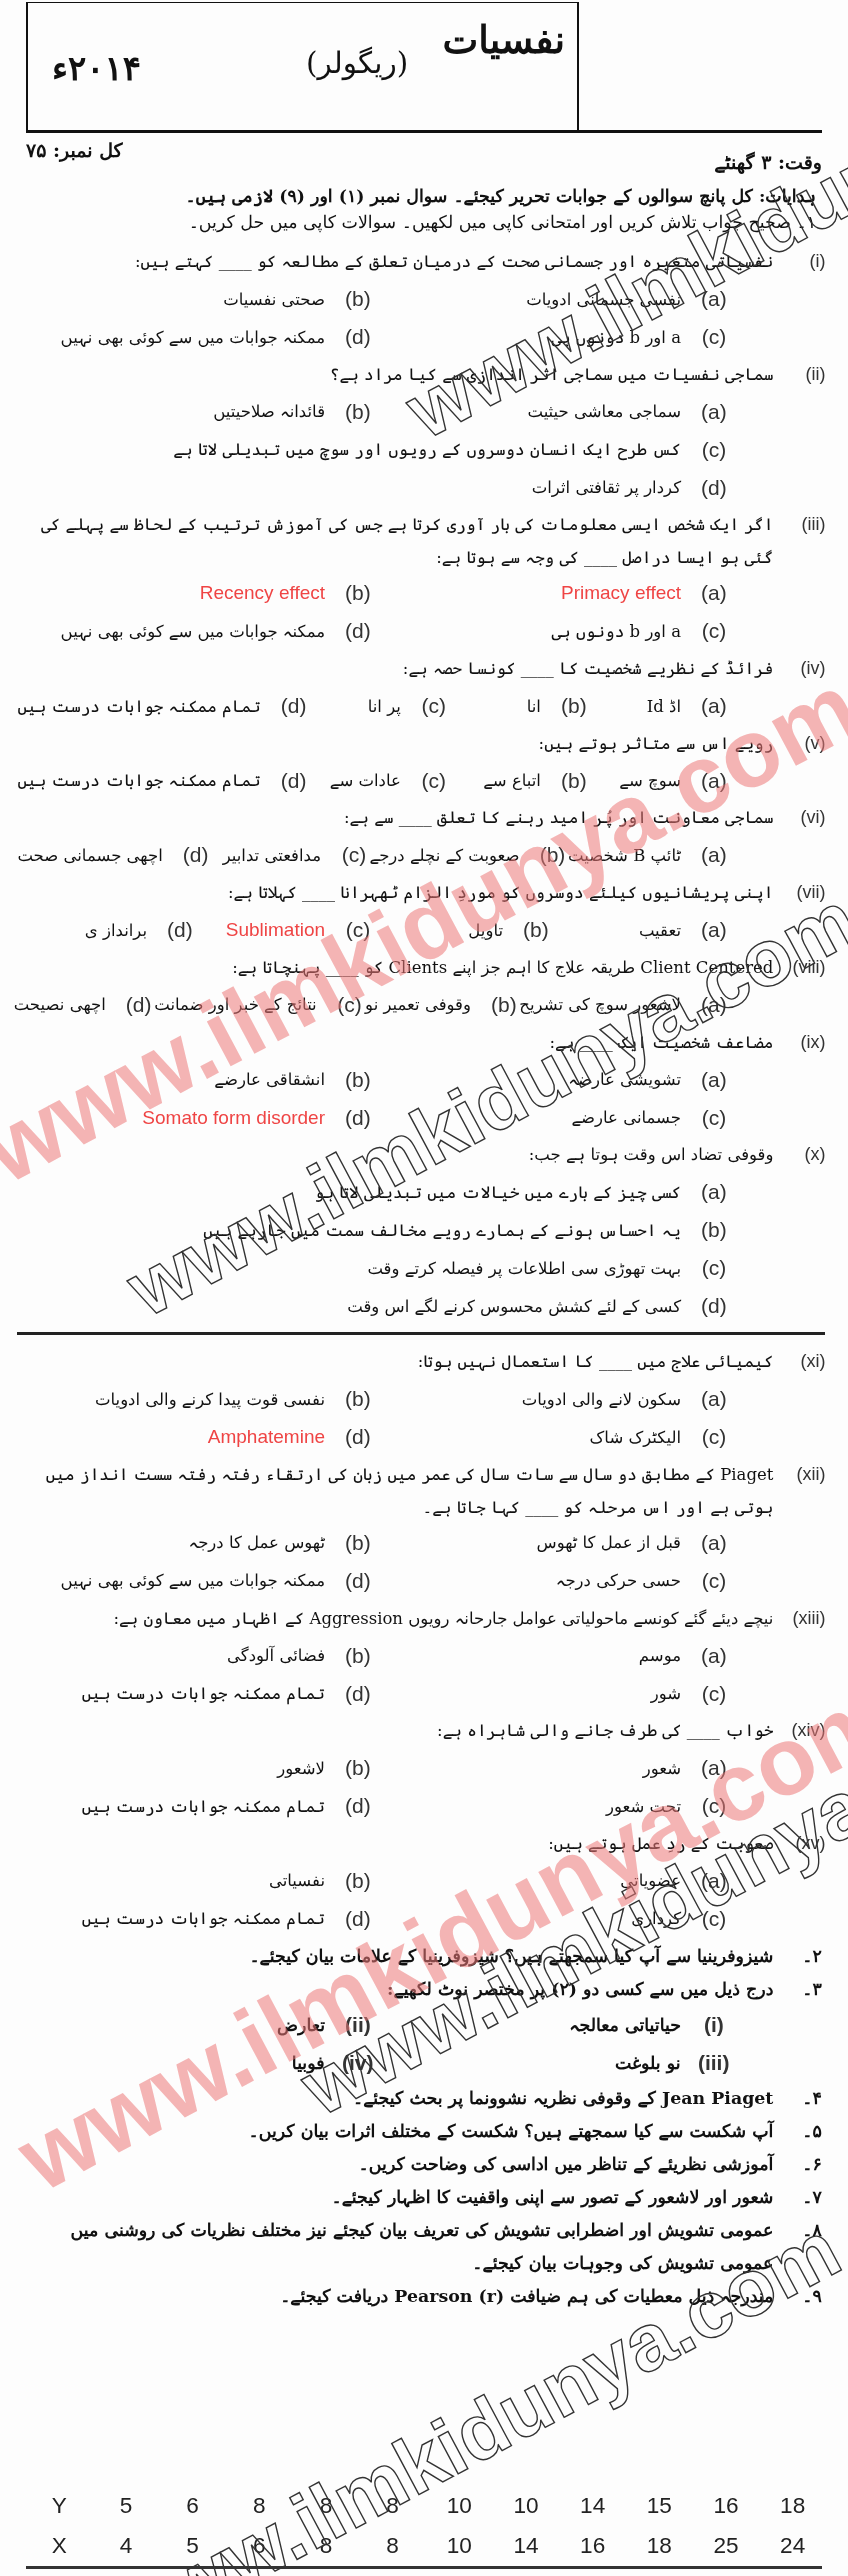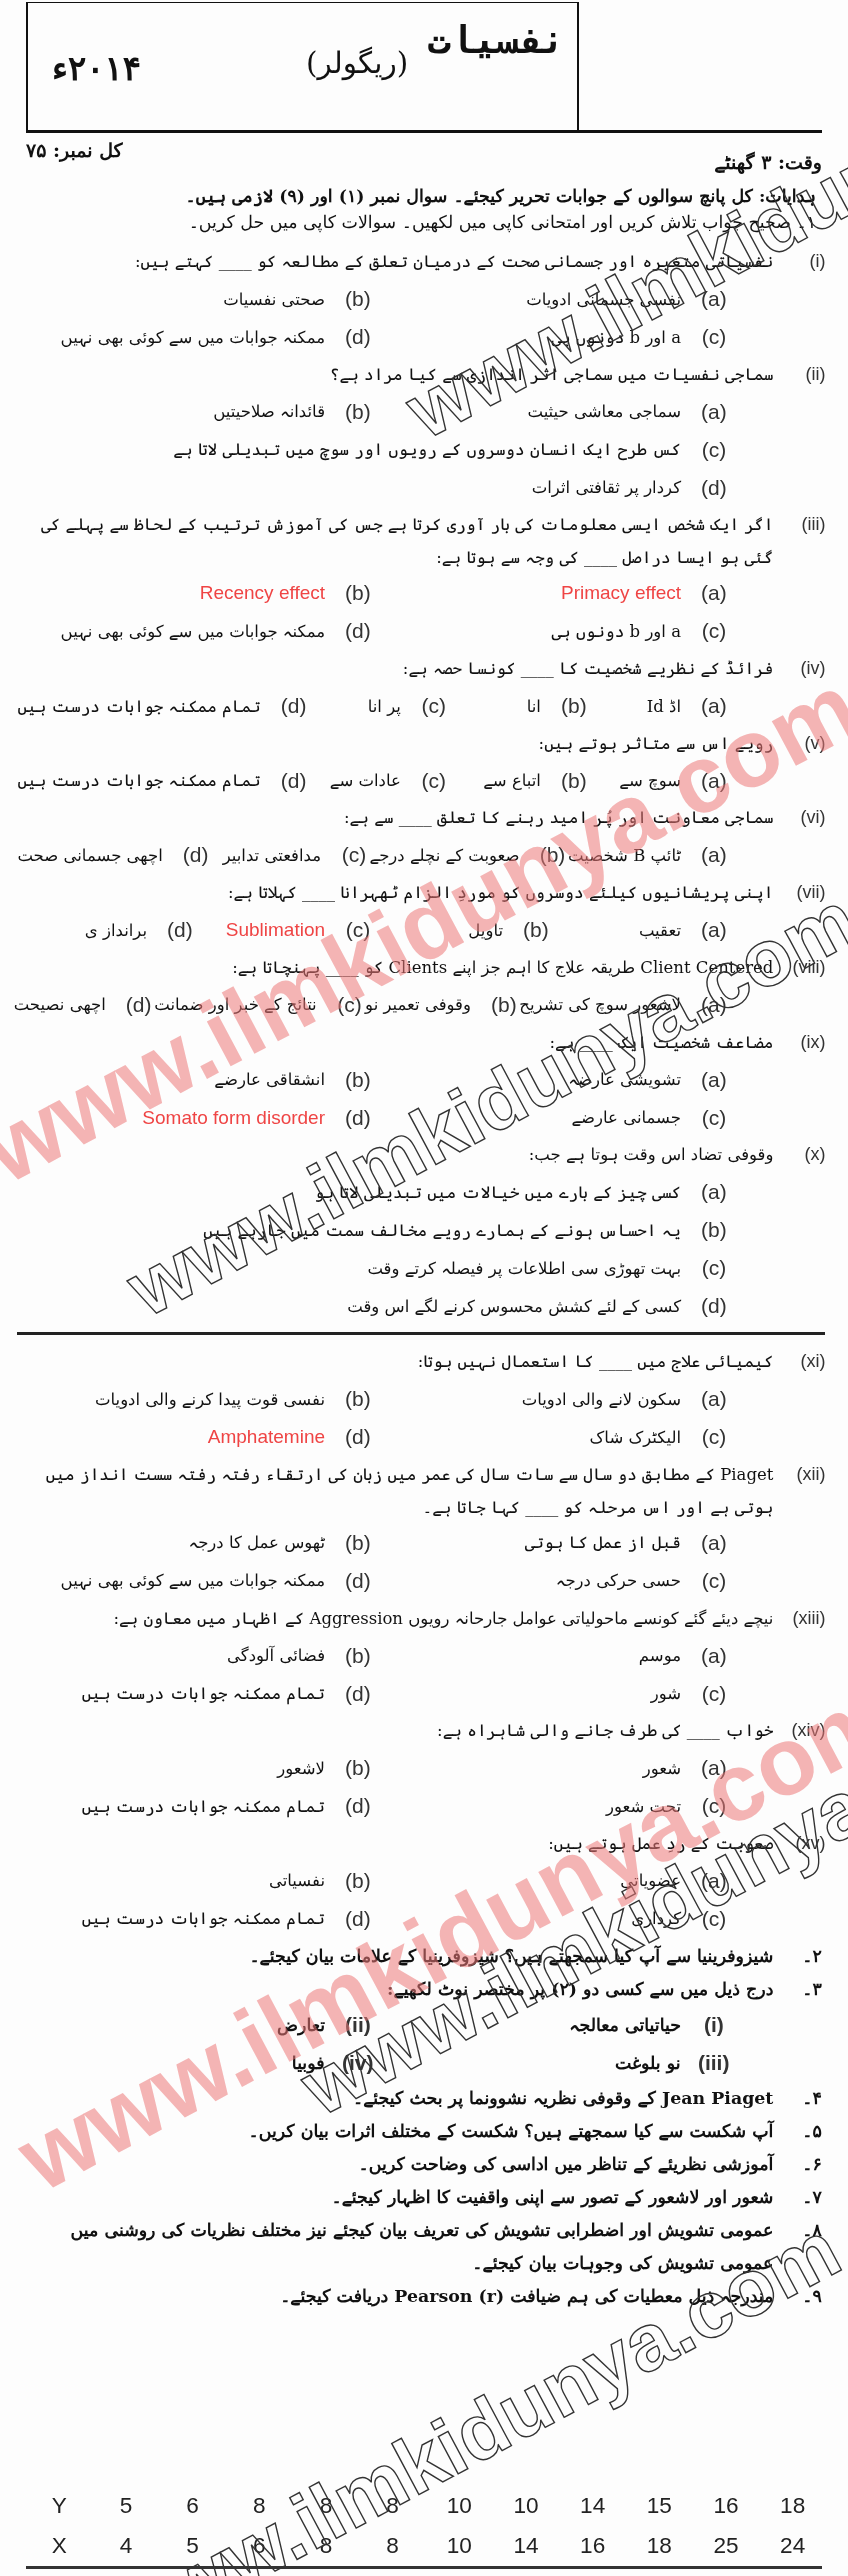--- a/index.html
+++ b/index.html
@@ -15,21 +15,21 @@
   }
   .page { position: absolute; inset: 0; padding: 0 19px 0 19px; }
 
   
   .title-box {
     position: absolute; left: 26px; top: 1.7px; width: 553px; height: 130px;
     border: 2.6px solid #111; border-top-width: 1.7px;
   }
   .title-subject {
     position: absolute; right: 12px; top: 15.6px;
-    font-family: Liberation Mono, monospace; font-size: 38px; font-weight: bold;
+    font-family: Liberation Serif, serif; font-size: 38px; font-weight: bold;
     direction: rtl;
   }
   .title-type {
     position: absolute; left: 278px; top: 43px;
     font-family: "DejaVu Serif", serif; font-size: 29.5px; font-weight: normal; direction: rtl;
   }
   .title-year {
     position: absolute; left: 24px; top: 45px;
     font-family: "DejaVu Serif", serif; font-size: 34px; font-weight: bold; direction: rtl;
   }
@@ -385,21 +385,21 @@
             <span class="opt-label">(d)</span>
             <span class="opt-text en">Amphatemine</span>
           </div>
         </div>
       </div>
       <div class="q">
         <div class="q-stem"><span class="q-num">(xii)</span><span class="q-text">Piaget کے مطابق دو سال سے سات سال کی عمر میں زبان کی ارتقاء رفتہ رفتہ سست انداز میں ہوتی ہے اور اس مرحلہ کو ____ کہا جاتا ہے۔</span></div>
         <div class="opts">
           <div class="opt">
             <span class="opt-label">(a)</span>
-            <span class="opt-text">قبل از عمل کا ہوتی</span>
+            <span class="opt-text">قبل از عمل کا ٹھوس</span>
           </div>
           <div class="opt">
             <span class="opt-label">(b)</span>
             <span class="opt-text">ٹھوس عمل کا درجہ</span>
           </div>
           <div class="opt">
             <span class="opt-label">(c)</span>
             <span class="opt-text">حسی حرکی درجہ</span>
           </div>
           <div class="opt">

